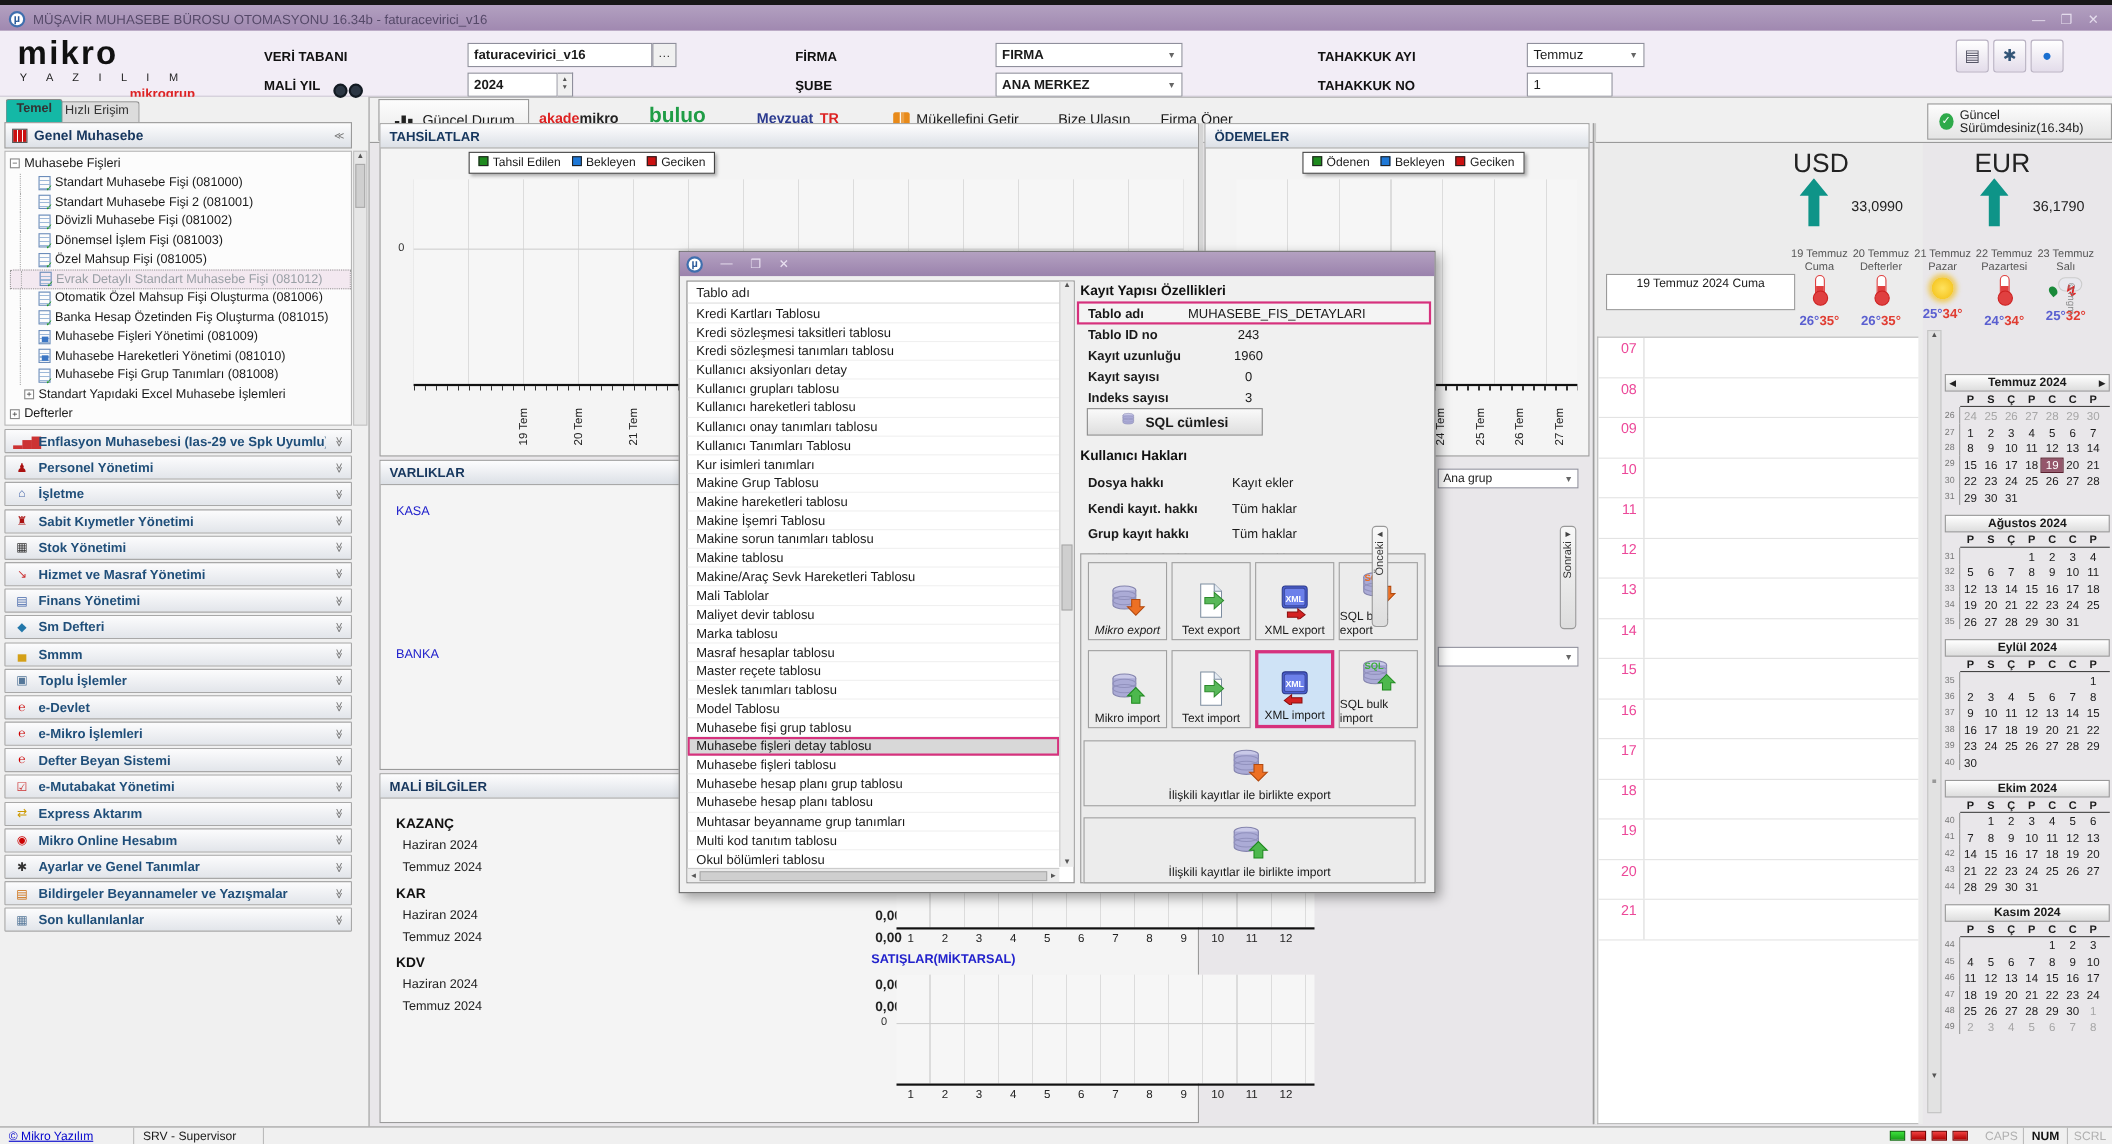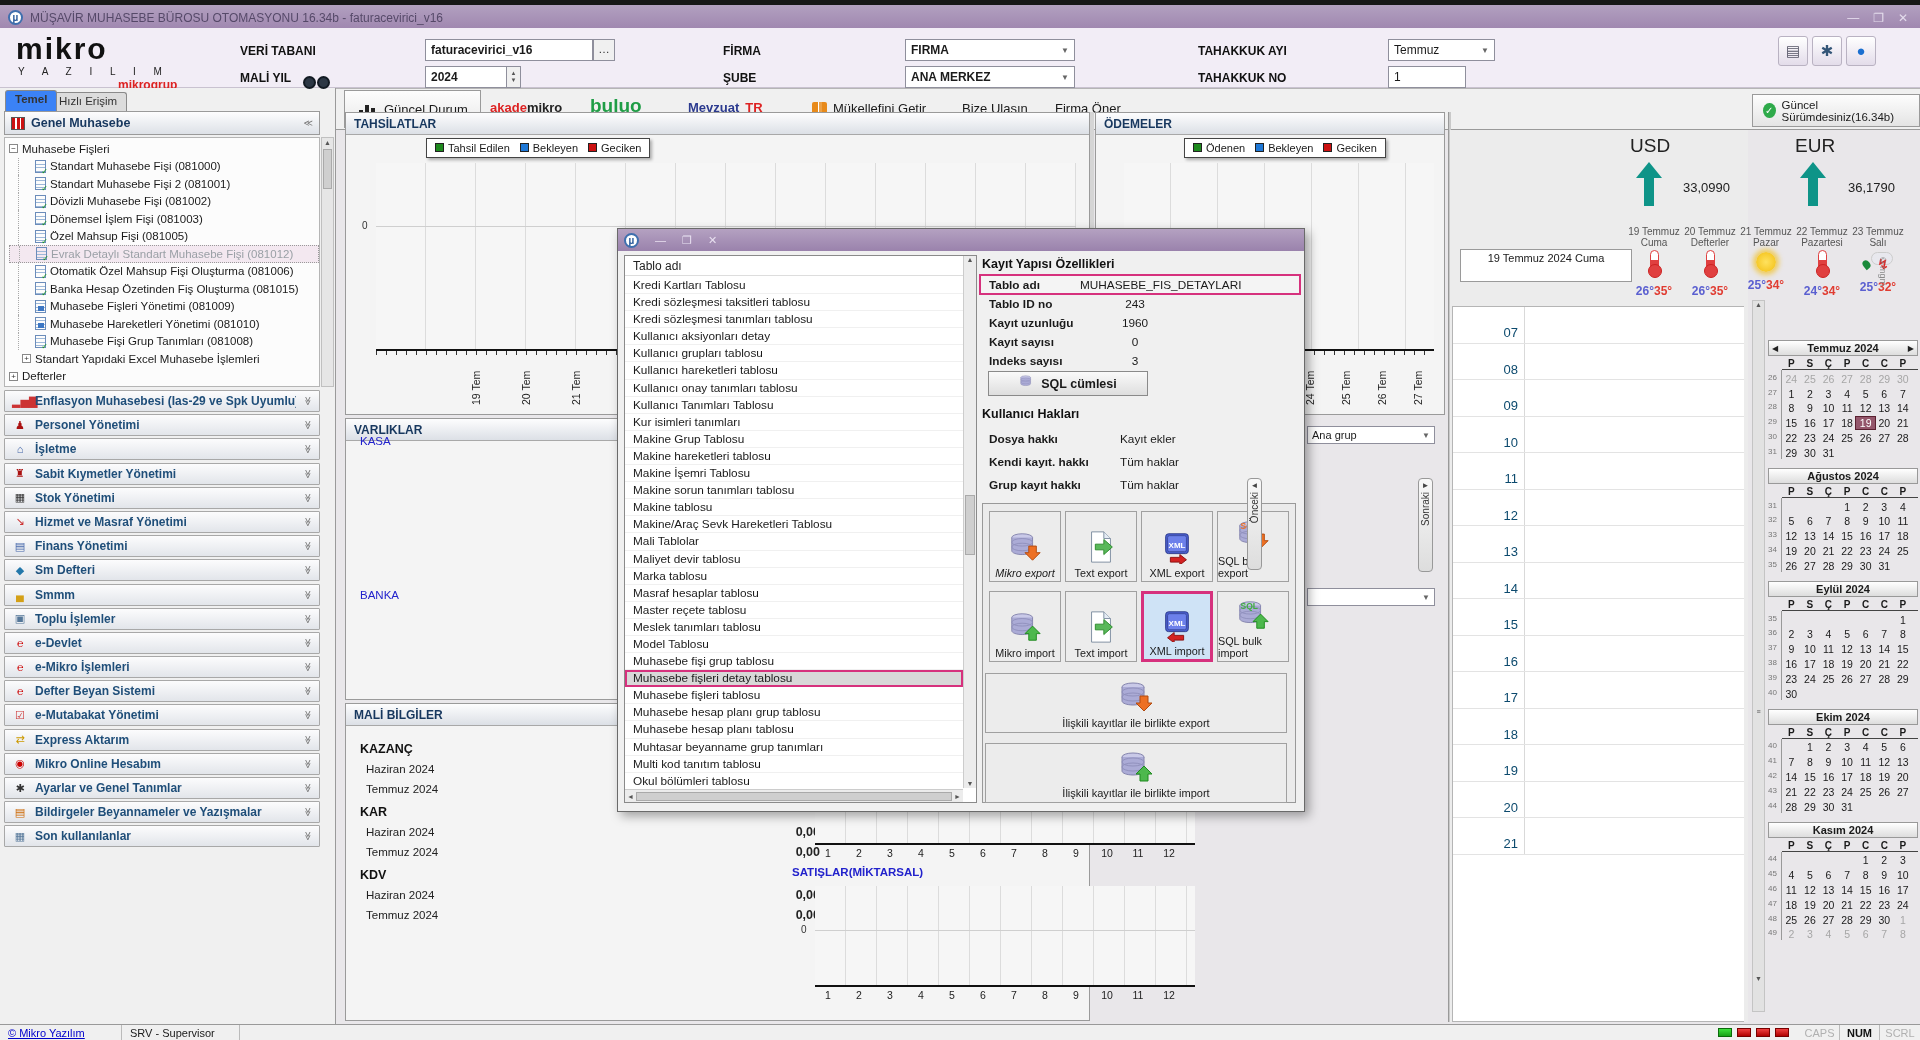--- a/index.html
+++ b/index.html
@@ -52,21 +52,21 @@
     background:linear-gradient(#fdfdfd,#e4e4e4);height:33px;padding:0 10px;font-size:11.5px;}
   .chk{width:15px;height:15px;border-radius:50%;background:#2eaa4a;color:#fff;font-size:10px;
     line-height:15px;text-align:center;font-weight:bold;}
   .gift{width:15px;height:14px;background:#e88a1a;position:relative;display:inline-block;border-radius:2px;}
   .gift:after{content:"";position:absolute;left:6px;top:0;width:3px;height:14px;background:#fff3;border-left:1px solid #fff;}
 
   
   .sidebar{left:0;top:88px;width:336px;height:937px;background:#f0f0f0;border-right:1px solid #9a9a9a;}
   .tab{position:absolute;top:4px;height:19px;padding:2px 9px;font-size:11.5px;
     border:1px solid #8a8a8a;border-bottom:none;border-radius:3px 3px 0 0;background:#dcdcdc;color:#333;}
-  .tab.active{background:#3b82f6;font-weight:bold;z-index:2;height:21px;top:2px;}
+  .tab.active{background:#14b8a6;font-weight:bold;z-index:2;height:21px;top:2px;}
   .grphdr{left:4px;top:23px;width:316px;height:24px;border:1px solid #9a9a9a;
     background:linear-gradient(#fdfdfe,#dde1e7);display:flex;align-items:center;padding:0 6px;gap:6px;}
   .grphdr b{color:#17375e;font-size:12.5px;flex:1;}
   .redcab{width:14px;height:13px;background:repeating-linear-gradient(to right,#c11 0,#c11 3.5px,#fff 3.5px,#fff 4.5px);
     border:1px solid #555;}
   .chev{color:#777;font-size:9px;}
   .treebox{left:4px;top:49px;width:316px;height:250px;background:#fcfcfc;border:1px solid #b5b5b5;
     overflow:hidden;padding:2px 0 0 4px;}
   .trow{height:17.5px;display:flex;align-items:center;gap:4px;font-size:11.5px;white-space:nowrap;}
   .trow .pm{width:9px;height:9px;border:1px solid #888;background:#fff;font-size:8px;line-height:7px;
@@ -108,41 +108,41 @@
   .linklbl{color:#2222cc;font-size:11.5px;}
   .mb-group{font-weight:bold;font-size:12.5px;color:#111;}
   .mb-row{font-size:11.5px;color:#222;}
   .mb-val{font-weight:bold;font-size:12.5px;}
   .combo{background:#fff;border:1px solid #8f8f9c;height:18px;display:flex;align-items:center;
     padding:0 4px;font-size:11px;}
   .combo .arrow{margin-left:auto;color:#666;font-size:8px;}
 
   
   .planner-wrap{left:1450px;top:130px;width:298px;height:892px;background:#ececec;}
-  .cur-lab{font-size:19px;color:#222;}
+  .cur-lab{font-size:24px;color:#222;}
   .cur-val{font-size:13px;color:#222;}
   .wday{position:absolute;width:56px;text-align:center;font-size:10px;color:#555;}
   .wtemp{font-size:12px;font-weight:bold;}
   .wmin{color:#5a5fd0;} .wmax{color:#e03c31;}
   .thermo{width:9px;height:22px;border:1.5px solid #e04040;border-radius:5px;margin:2px auto 0;
     background:linear-gradient(to top,#e04040 55%,#fff 55%);position:relative;}
   .thermo:after{content:"";position:absolute;left:-3px;bottom:-7px;width:12px;height:12px;border-radius:50%;
     background:#e04040;border:1.5px solid #c22;}
   .sunico{width:20px;height:20px;border-radius:50%;margin:4px auto 0;
     background:radial-gradient(#ffe25e,#f2bd0f);box-shadow:0 0 5px 3px rgba(242,189,15,.65);}
   .storm{position:relative;width:30px;height:22px;margin:4px auto 0;}
   .storm .cloud{position:absolute;right:0;top:0;width:22px;height:13px;border-radius:8px;background:#e8e8ee;border:1px solid #ccc;}
   .storm .bolt{position:absolute;right:4px;top:4px;color:#e02020;font-weight:bold;font-size:14px;}
   .storm .drop{position:absolute;left:0;top:8px;width:7px;height:9px;background:#1a8a3a;border-radius:50% 50% 50% 0;transform:rotate(-40deg);}
   .mgm{position:absolute;writing-mode:vertical-rl;font-size:9px;color:#888;}
   .plannerhdr{background:#fff;border:1px solid #9a9a9a;font-size:11px;text-align:center;line-height:17px;}
   .plangrid{background:#fff;border:1px solid #b5b5b5;border-right:none;}
   .hrow{height:36.5px;border-bottom:1px solid #e3e3e3;display:flex;}
-  .hrow .hlab{width:42px;border-right:1px solid #d9d9d9;color:#0c4a6e;font-size:13px;
-    display:flex;align-items:flex-start;justify-content:flex-end;padding:18px 6px 0 0;margin-left:30px;}
+  .hrow .hlab{width:42px;border-right:1px solid #d9d9d9;color:#ec4899;font-size:13px;
+    display:flex;align-items:flex-start;justify-content:flex-end;padding:2px 6px 0 0;}
   .paddle{position:absolute;width:15px;background:linear-gradient(#f8f8f8,#ddd);border:1px solid #999;
     border-radius:4px;display:flex;flex-direction:column;align-items:center;padding-top:2px;z-index:70;font-size:8px;color:#444;}
   .paddle .vtxt{writing-mode:vertical-rl;transform:rotate(180deg);font-size:10px;color:#333;margin-top:2px;}
 
   
   .calcol{left:1768px;top:340px;width:150px;}
   .calstrip{left:1752px;top:300px;width:13px;height:712px;background:#e2e2e2;border:1px solid #c4c4c4;
     display:flex;flex-direction:column;align-items:center;font-size:7px;color:#555;}
   .month{margin-bottom:9px;}
   .mhead{height:16px;border:1px solid #999;background:linear-gradient(#fff,#ddd);
@@ -529,21 +529,21 @@
         <span class="vlab" style="left: 280px; top: 244px;">26 Tem</span>
         <span class="vlab" style="left: 316px; top: 244px;">27 Tem</span>
         <span class="vlab" style="left: 352px; top: 244px;">28 Tem</span>
       </div>
   </div>
 
   <div class="abs panel" style="left:345px;top:418px;width:745px;height:282px;">
     <div class="phead">
         <b>VARLIKLAR</b>
       </div>
-    <div class="abs linklbl" style="left:14px;top:16px;">KASA</div>
+    <div class="abs linklbl" style="left:14px;top:40px;">KASA</div>
     <div class="abs linklbl" style="left:14px;top:170px;">BANKA</div>
   </div>
 
   <div class="abs panel" style="left:345px;top:703px;width:745px;height:318px;">
     <div class="phead">
         <b>MALİ BİLGİLER</b>
       </div>
     <div id="mali-rows" class="abs" style="left:14px;top:32px;width:460px;">
         <div class="mb-group" style="margin: 6px 0px 3px;">KAZANÇ</div>
         <div class="mb-row" style="display: flex; height: 20px; align-items: center; padding-left: 6px;">

